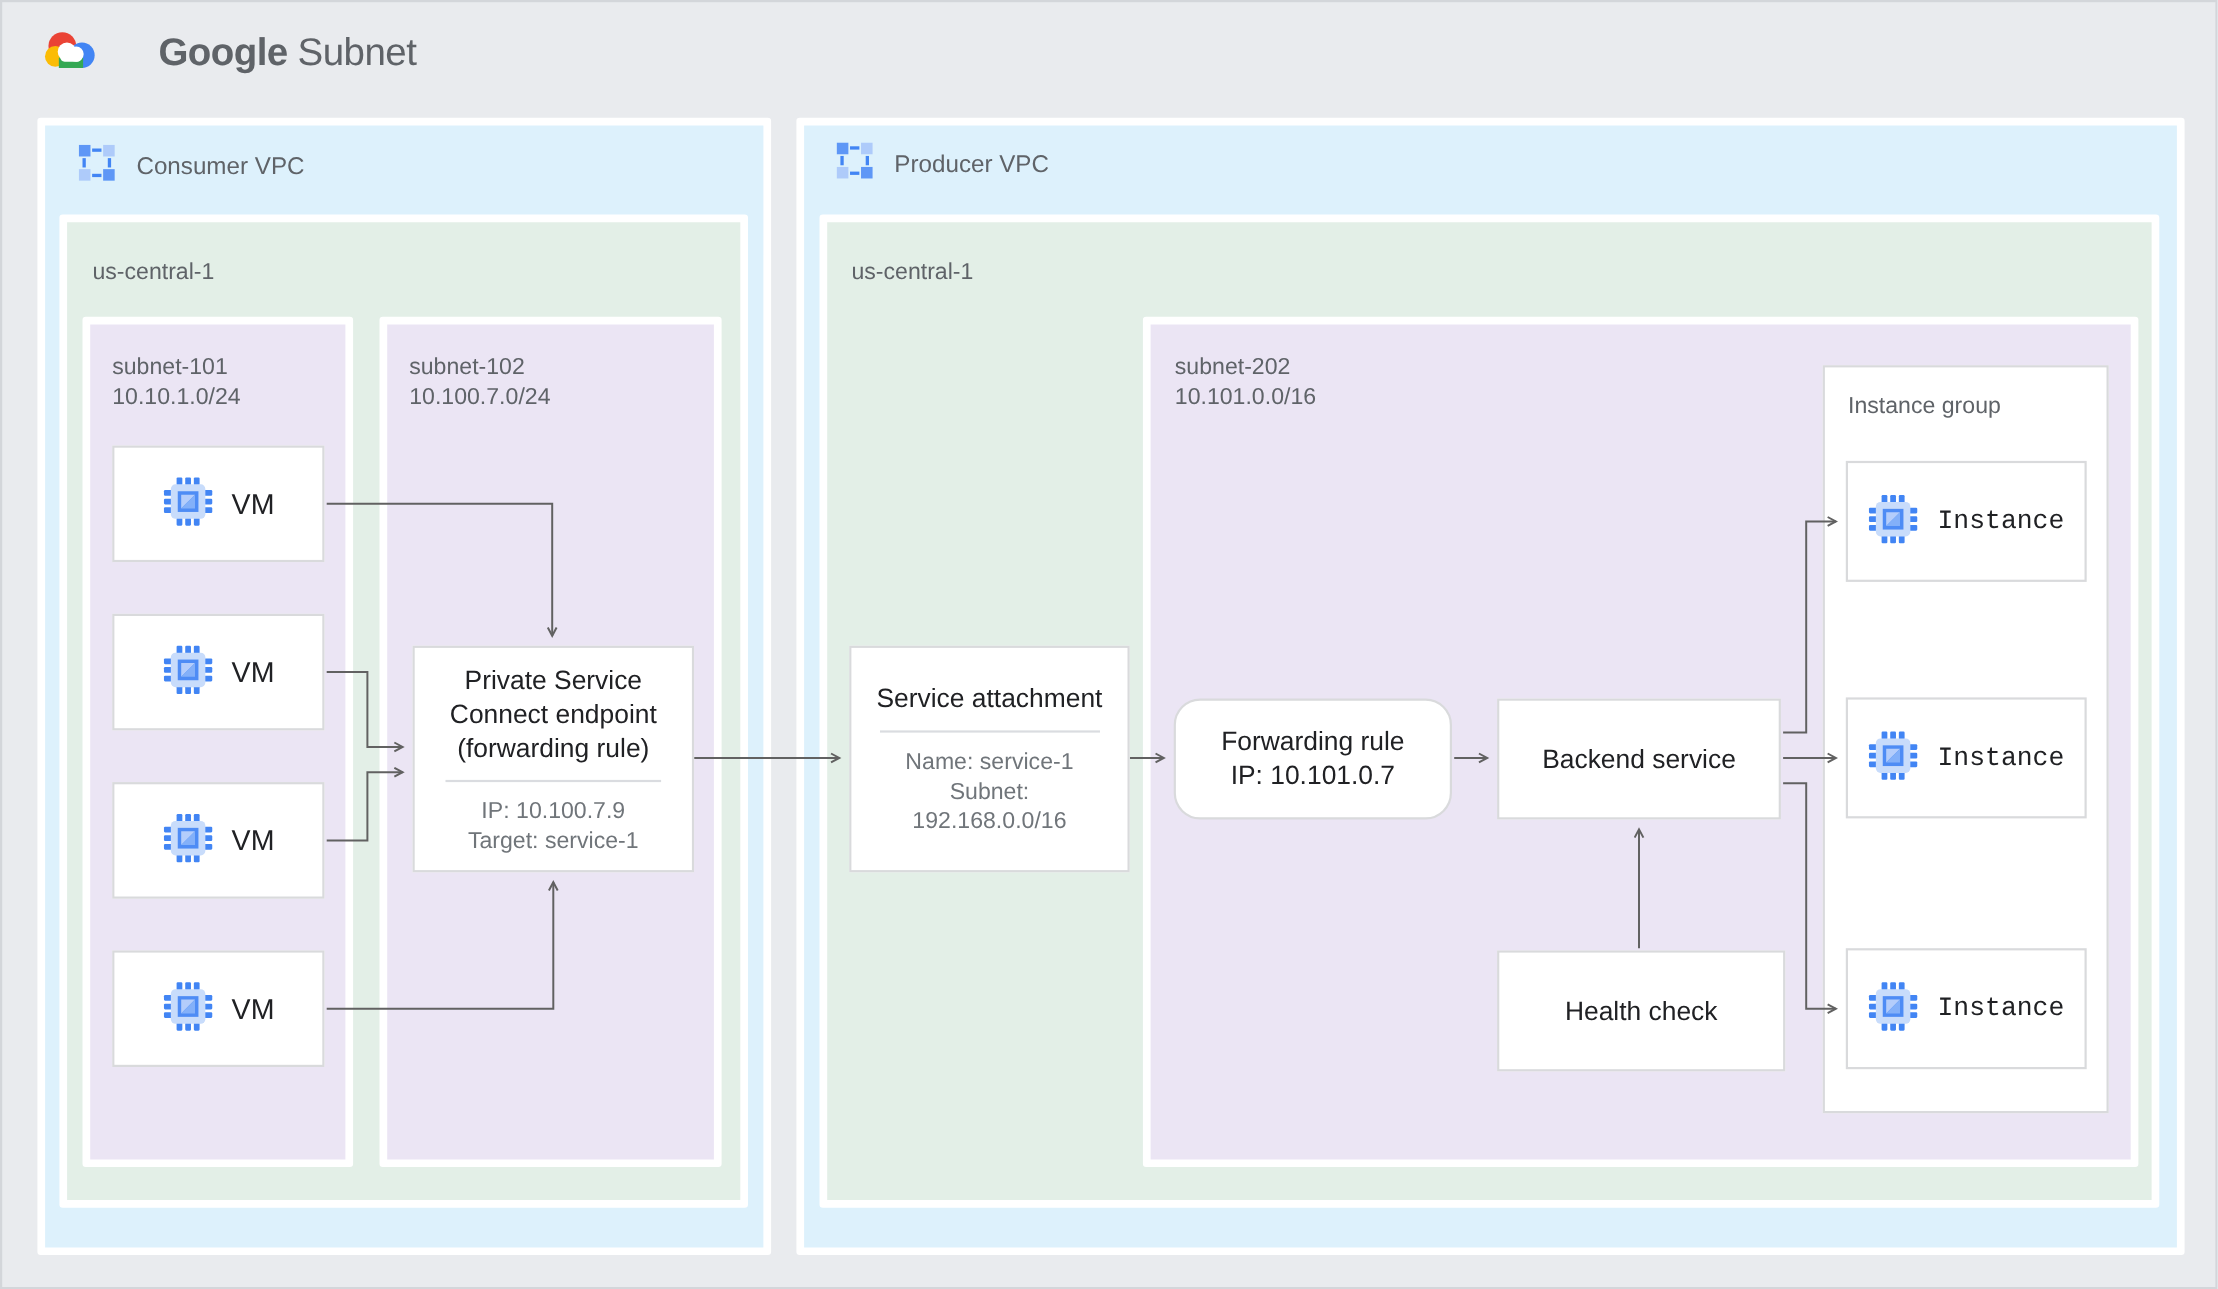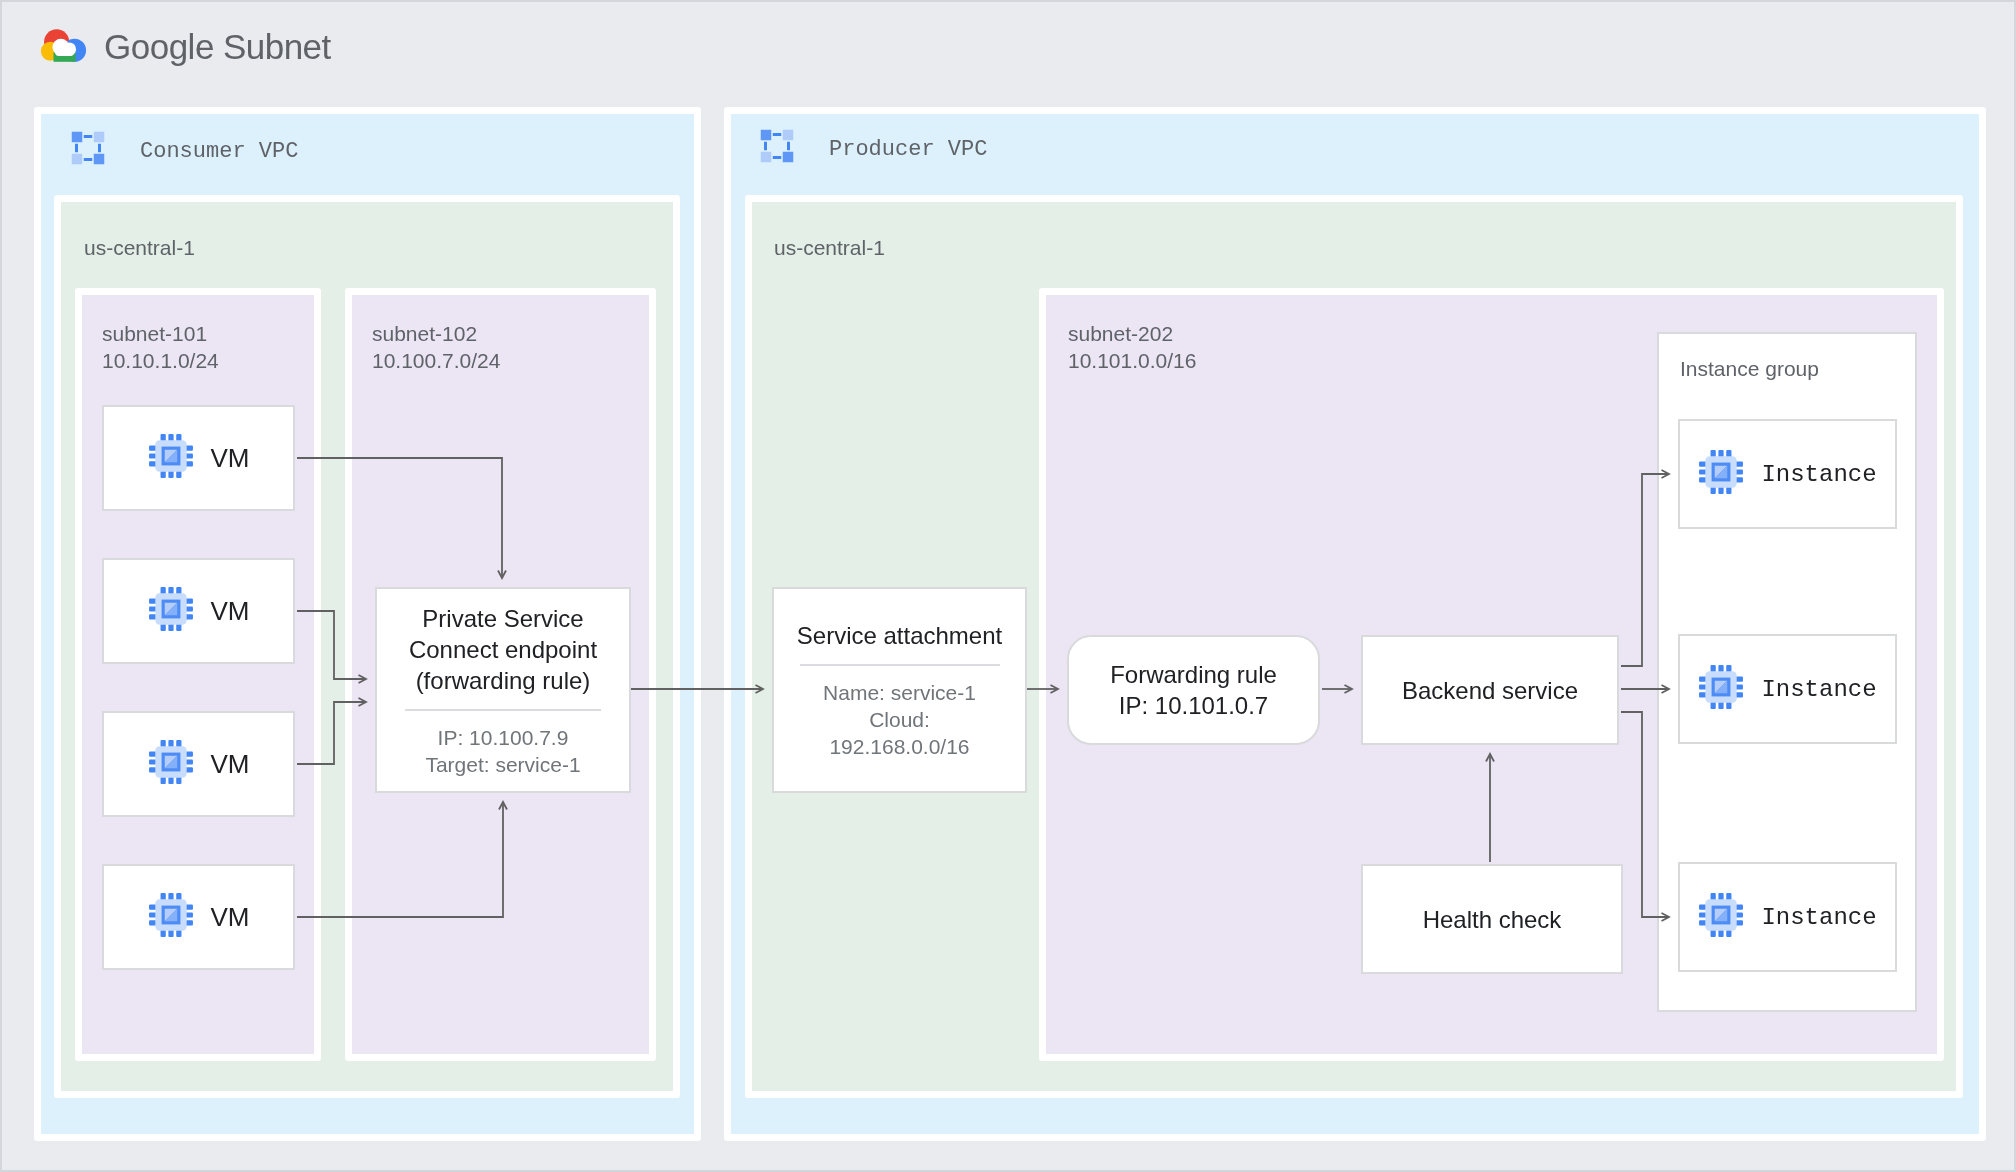--- a/index.html
+++ b/index.html
@@ -5,29 +5,29 @@
   html,body{margin:0;padding:0;background:#e9ebee;}
   .canvas{
     position:relative;width:2016px;height:1172px;
     background:#e9ebee;overflow:hidden;
     font-family:"Liberation Sans","DejaVu Sans",sans-serif;
     box-sizing:border-box;border:2px solid #d3d6da;
   }
   
   .logo{position:absolute;left:36px;top:22px;display:flex;align-items:center;gap:14px;}
   .logo-text{font-size:35px;color:#5f6368;letter-spacing:-0.5px;}
-  .logo-text .g{font-weight:400;}
+  .logo-text .g{font-weight:700;margin-left:40px;}
   .logo-text .c{font-weight:400;margin-left:9px;}
   
   .zone{position:absolute;box-sizing:border-box;border:7px solid #ffffff;border-radius:3px;}
   .zone.vpc{background:#ddf1fc;}
   .zone.region{background:#e3efe7;}
   .zone.subnet{background:#ebe5f4;}
   .zone-label{position:absolute;color:#5f6368;font-size:21px;line-height:27px;}
-  .vpc-head{position:absolute;display:flex;align-items:center;gap:32px;color:#5f6368;font-size:22px;font-family:Liberation Mono, monospace;}
+  .vpc-head{position:absolute;display:flex;align-items:center;gap:16px;color:#5f6368;font-size:22px;}
   
   .node{position:absolute;box-sizing:border-box;background:#ffffff;border:2px solid #d9dadc;
         display:flex;align-items:center;justify-content:center;}
   .node.col{flex-direction:column;}
   .node-title{color:#202124;font-size:24px;line-height:31px;text-align:center;}
   .node-sub{color:#70757a;font-size:21px;line-height:27px;text-align:center;}
   .divider{height:2px;background:#dadce0;border:none;margin:13px auto;}
   .chip-row{display:flex;align-items:center;gap:17px;}
   .vm-label{color:#202124;font-size:26px;}
   .inst-label{color:#202124;font-size:24px;font-family:Liberation Mono, monospace;}
@@ -237,21 +237,21 @@
     <div class="node-title">Private Service Connect endpoint (forwarding rule)</div>
     <div class="divider" style="width:196px;"></div>
     <div class="node-sub">IP: 10.100.7.9</div>
     <div class="node-sub">Target: service-1</div>
   </div>
 
   <div class="node col" style="left:770px;top:585px;width:255px;height:206px;padding:0 10px;">
     <div class="node-title">Service attachment</div>
     <div class="divider" style="width:200px;"></div>
     <div class="node-sub">Name: service-1</div>
-    <div class="node-sub">Cloud:</div>
+    <div class="node-sub">Subnet:</div>
     <div class="node-sub">192.168.0.0/16</div>
   </div>
 
   <div class="node col" style="left:1065px;top:633px;width:253px;height:110px;border-radius:24px;">
     <div class="node-title">Forwarding rule</div>
     <div class="node-title">IP: 10.101.0.7</div>
   </div>
 
   <div class="node" style="left:1359px;top:633px;width:258px;height:110px;justify-content:center;">
     <div class="node-title">Backend service</div>

